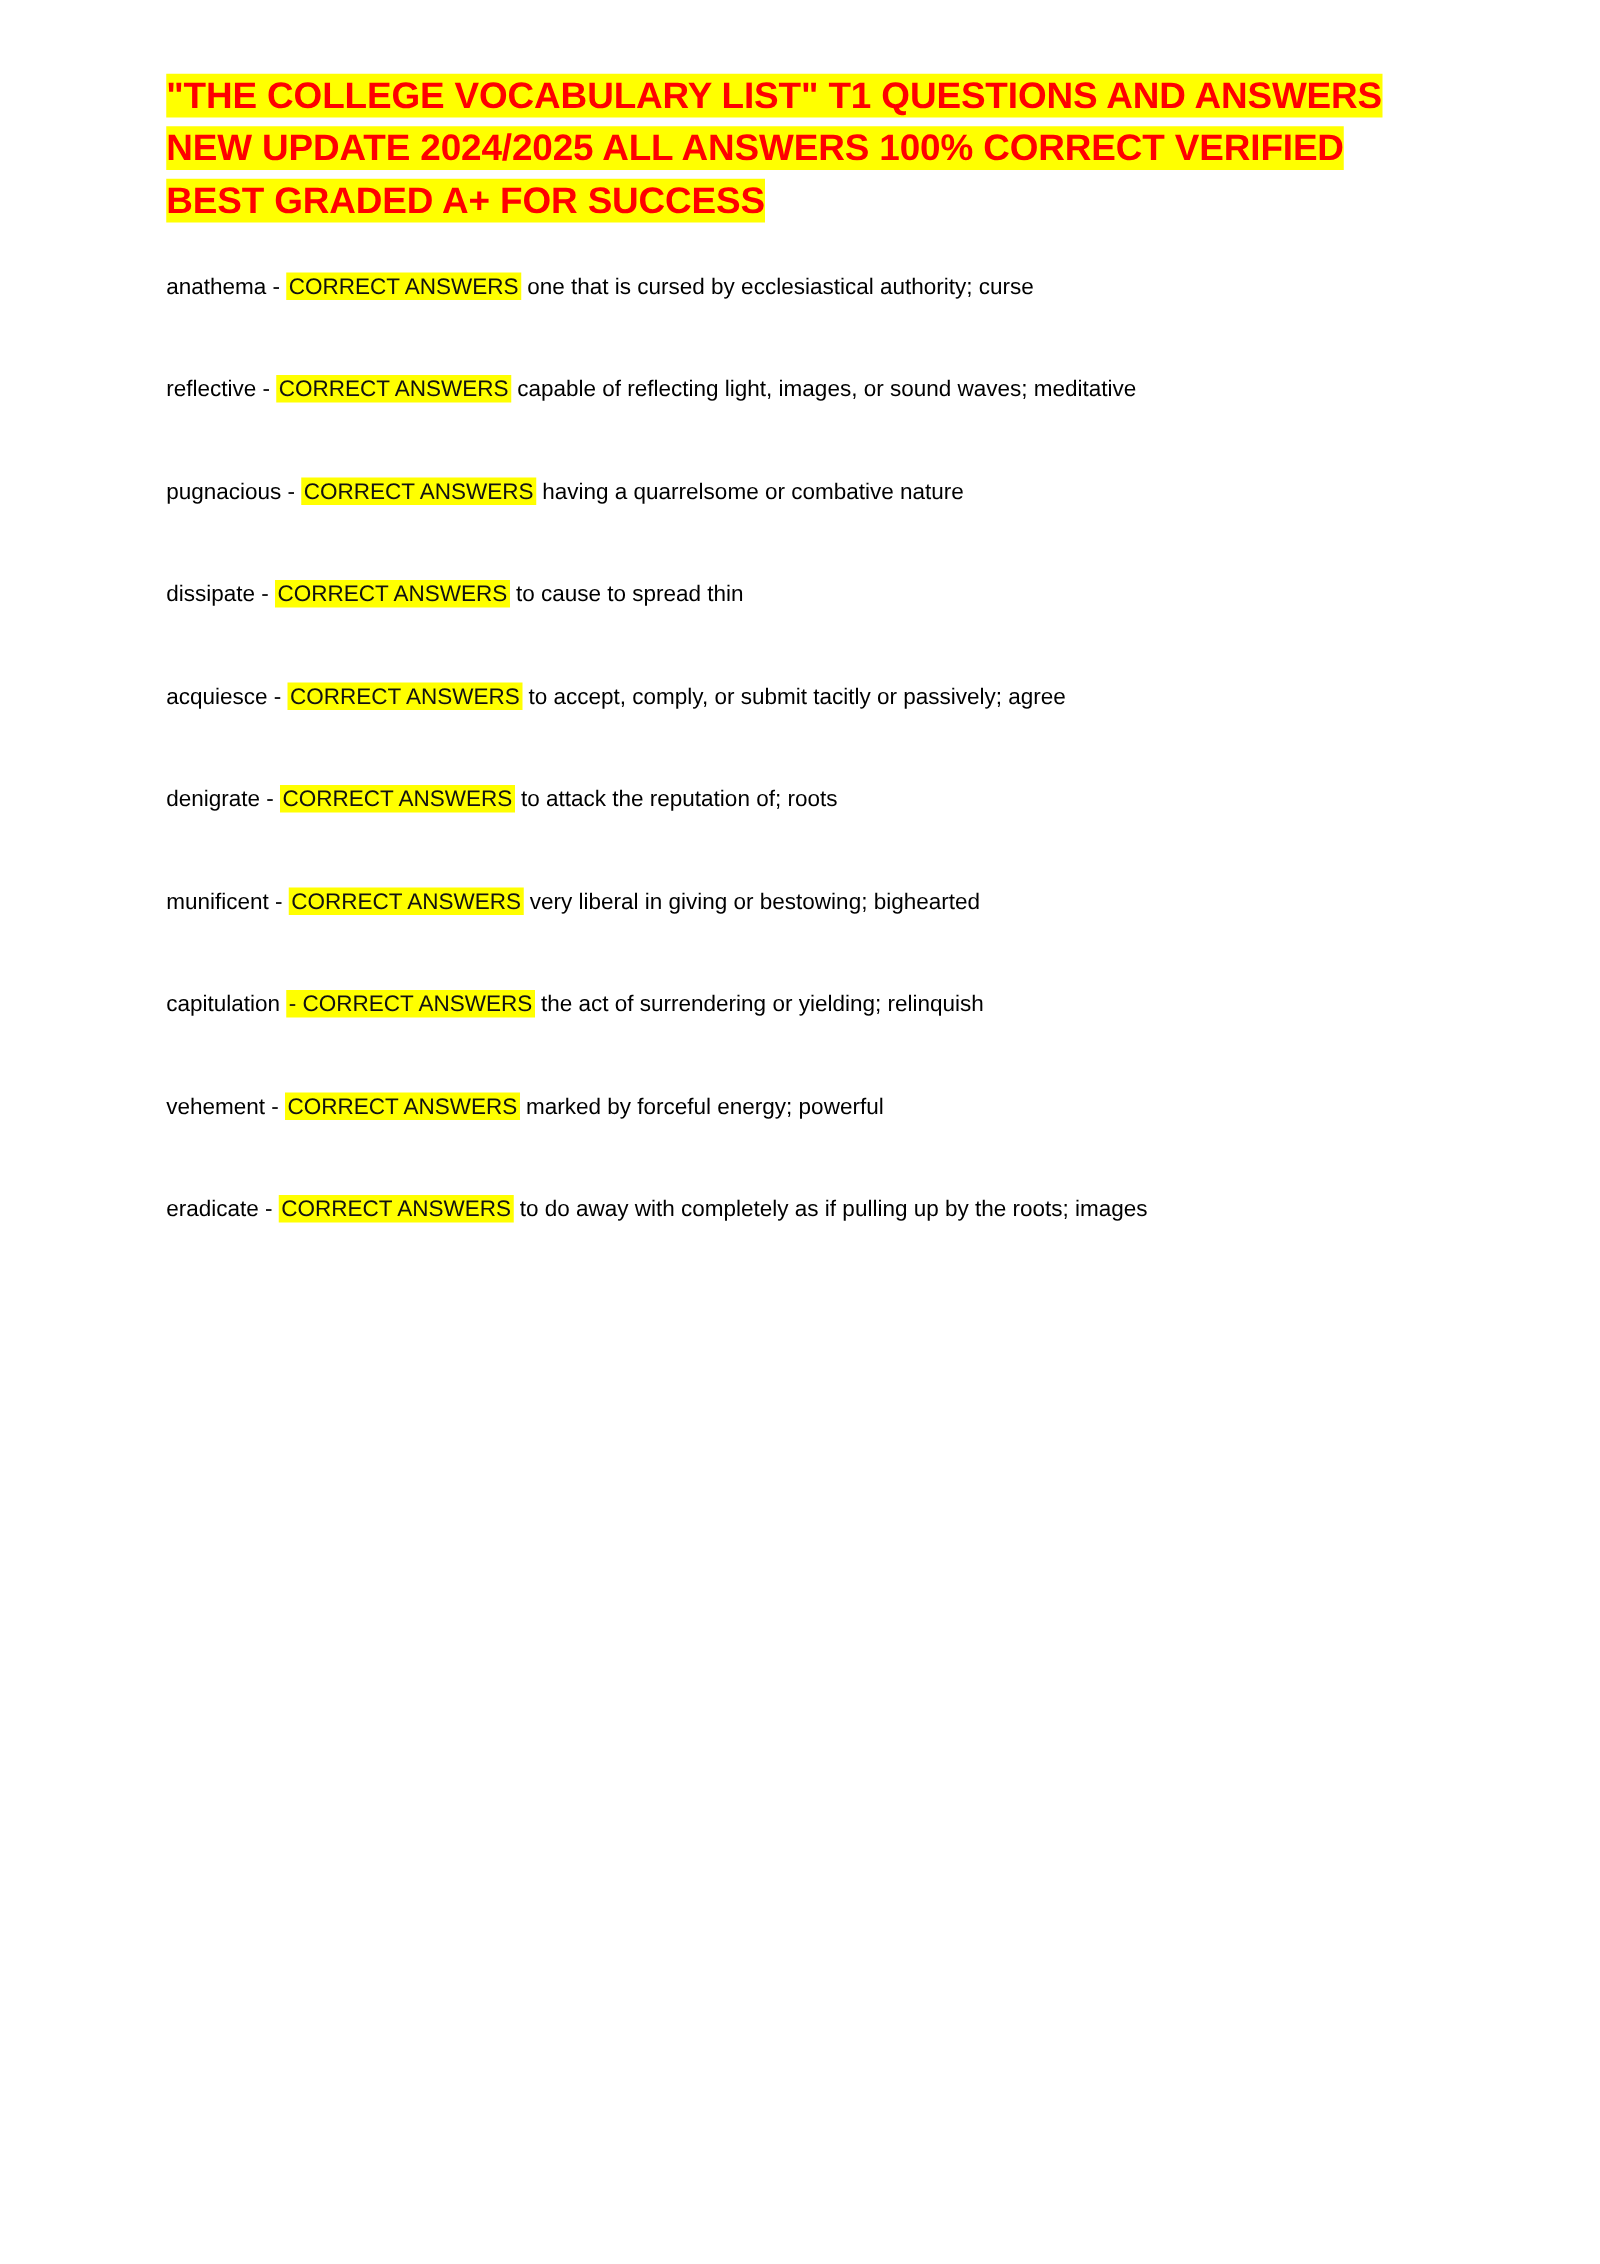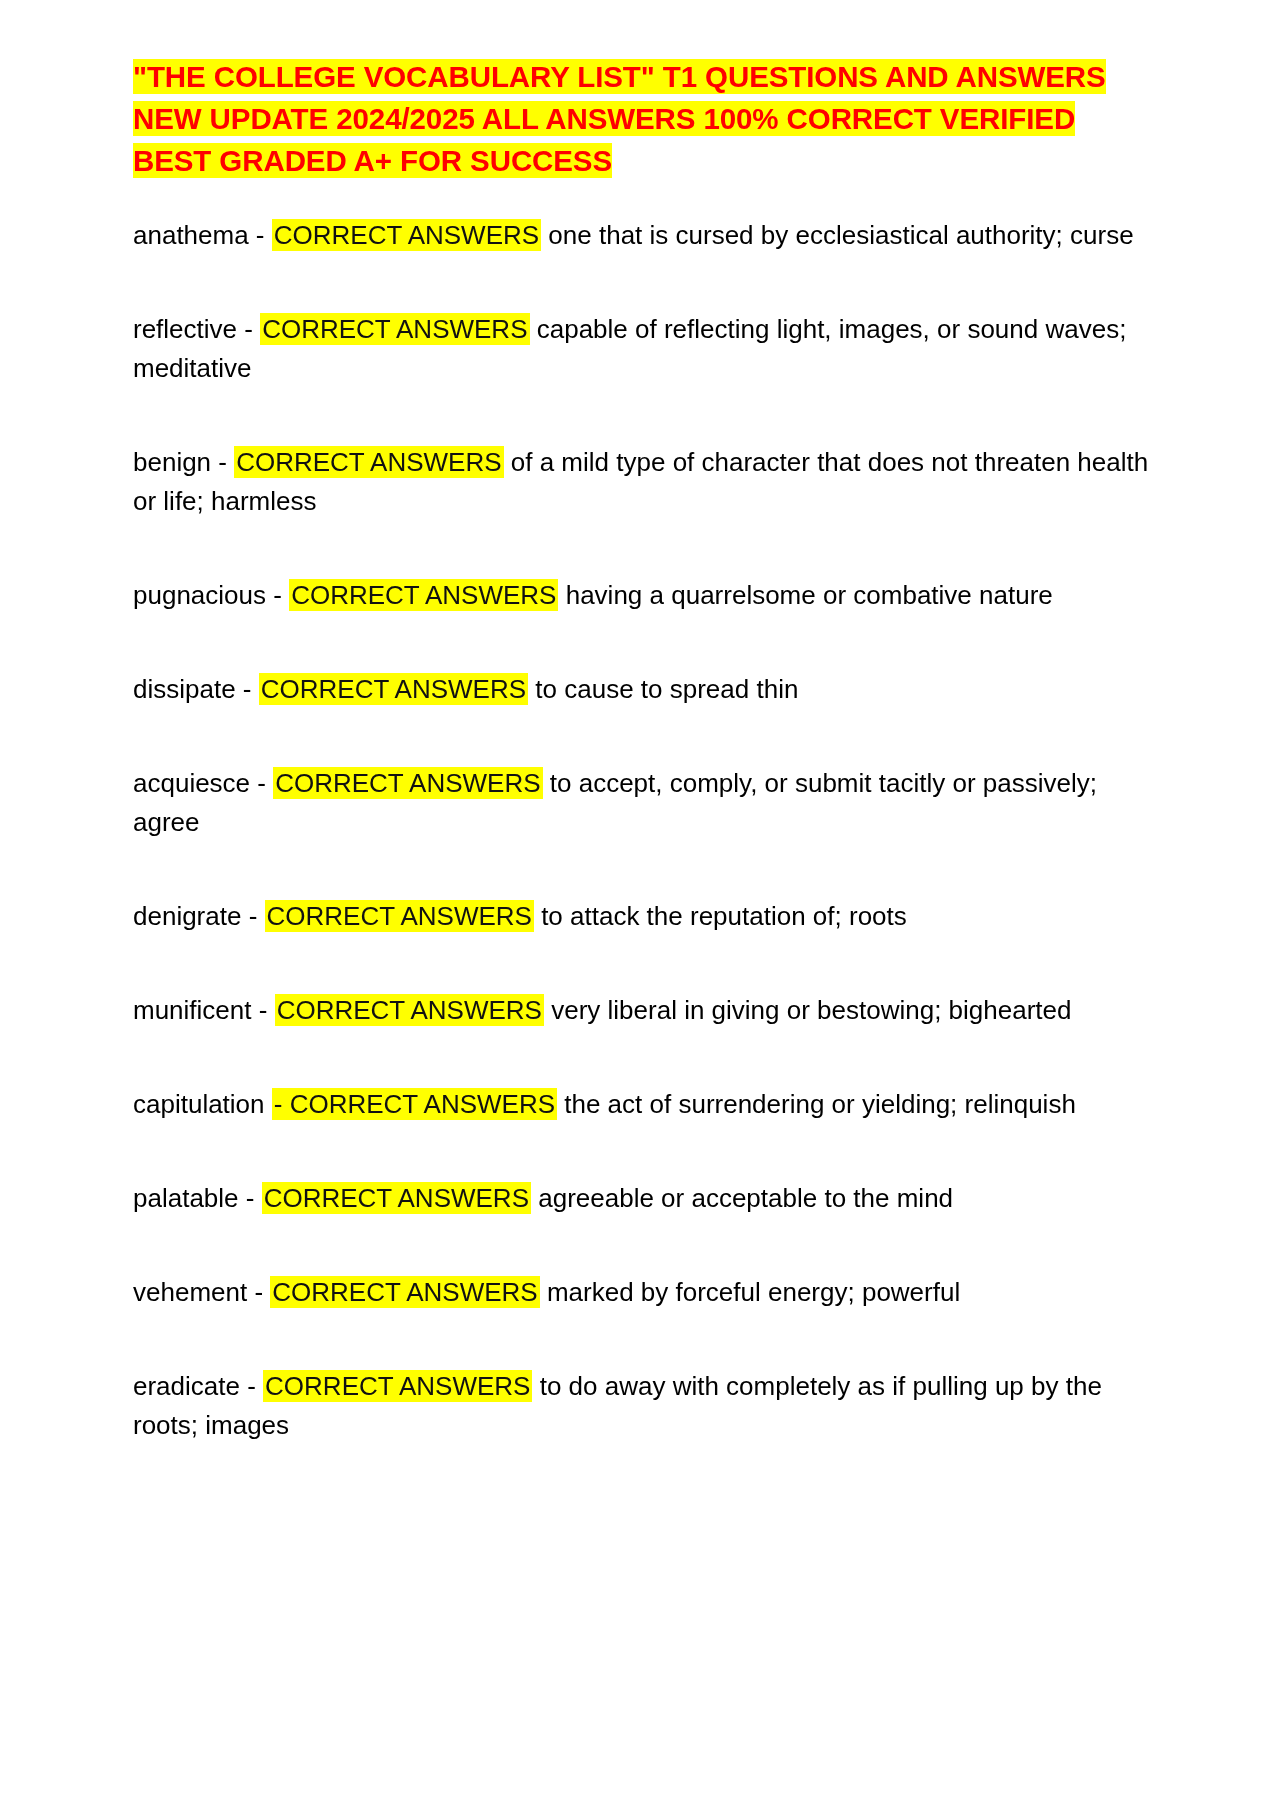--- a/index.html
+++ b/index.html
@@ -28,21 +28,21 @@
     margin: 0 0 34px 0;
     letter-spacing: -0.1px;
   }
   .doc-title .hl {
     background: #ffff00;
     box-decoration-break: clone;
     -webkit-box-decoration-break: clone;
     padding: 1px 0;
   }
   .entry {
-    font-size: 26px;
+    font-size: 18px;
     line-height: 1.5;
     margin: 0 0 55px 0;
     color: #111111;
   }
   .entry:last-child {
     margin-bottom: 0;
   }
   .term {
     color: #000000;
   }
@@ -69,25 +69,20 @@
       <span class="definition">one that is cursed by ecclesiastical authority; curse</span>
     </p>
 
 
     <p class="entry">
       <span class="term">reflective -</span>
       <span class="marker">CORRECT ANSWERS</span>
       <span class="definition">capable of reflecting light, images, or sound waves; meditative</span>
     </p>
 
-    <p class="entry">
-      <span class="term">benign -</span>
-      <span class="marker">CORRECT ANSWERS</span>
-      <span class="definition">of a mild type of character that does not threaten health or life; harmless</span>
-    </p>
 
     <p class="entry">
       <span class="term">pugnacious -</span>
       <span class="marker">CORRECT ANSWERS</span>
       <span class="definition">having a quarrelsome or combative nature</span>
     </p>
 
     <p class="entry">
       <span class="term">dissipate -</span>
       <span class="marker">CORRECT ANSWERS</span>
@@ -111,25 +106,20 @@
       <span class="marker">CORRECT ANSWERS</span>
       <span class="definition">very liberal in giving or bestowing; bighearted</span>
     </p>
 
     <p class="entry">
       <span class="term">capitulation</span>
       <span class="marker">- CORRECT ANSWERS</span>
       <span class="definition">the act of surrendering or yielding; relinquish</span>
     </p>
 
-    <p class="entry">
-      <span class="term">palatable -</span>
-      <span class="marker">CORRECT ANSWERS</span>
-      <span class="definition">agreeable or acceptable to the mind</span>
-    </p>
 
     <p class="entry">
       <span class="term">vehement -</span>
       <span class="marker">CORRECT ANSWERS</span>
       <span class="definition">marked by forceful energy; powerful</span>
     </p>
 
 
     <p class="entry">
       <span class="term">eradicate -</span>

